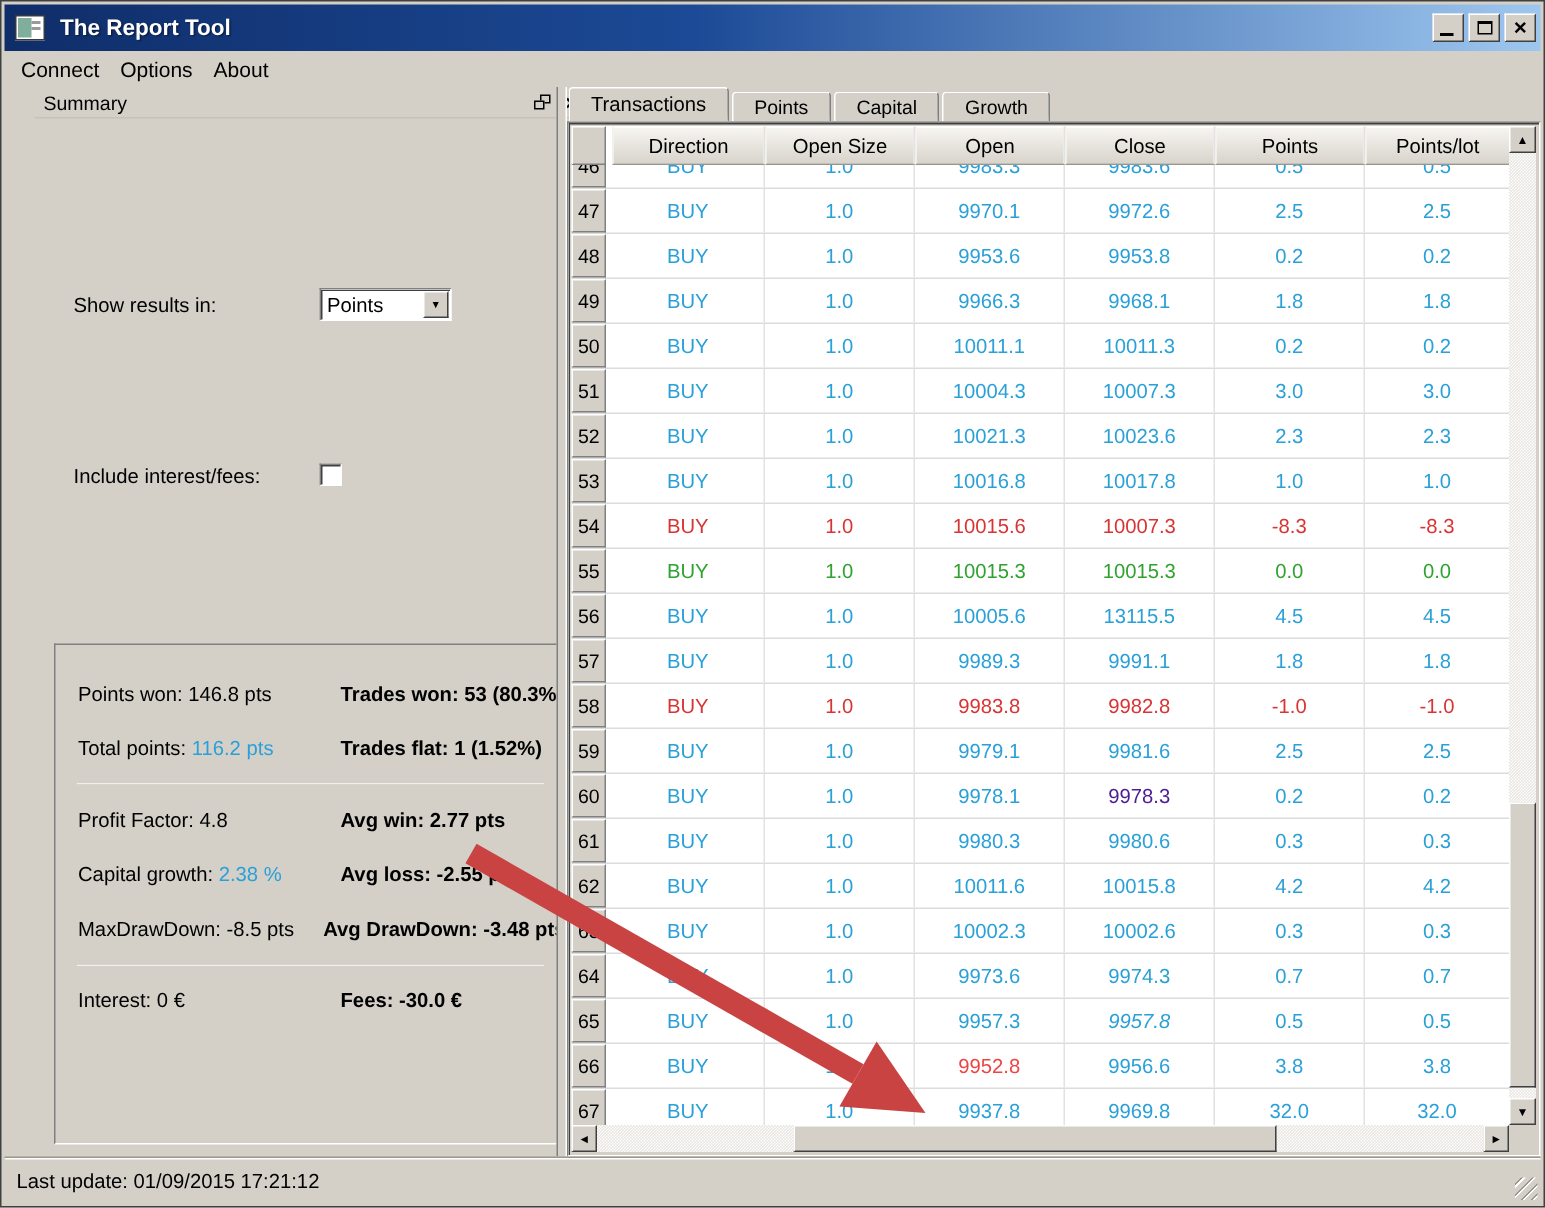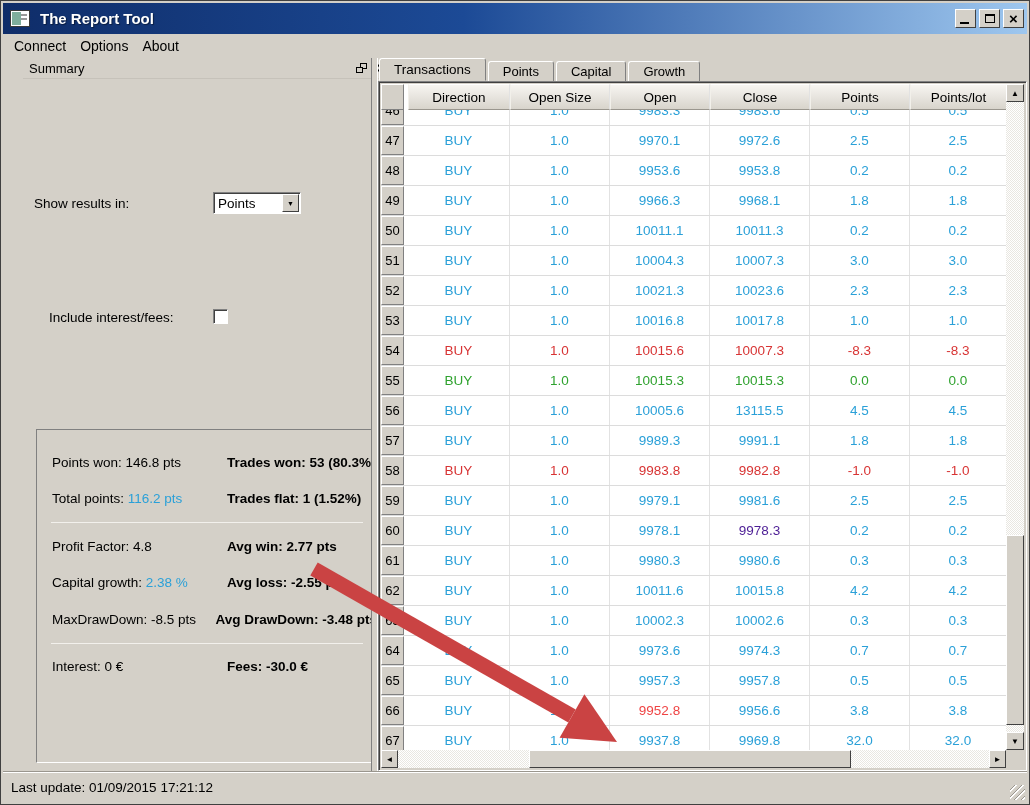--- a/index.html
+++ b/index.html
@@ -149,21 +149,21 @@
   <div class="left-panel">
     <div class="panel-header">
       <span class="ph-title">Summary</span>
       <span class="float-icon">
           <span class="r2"></span>
           <span class="r1"></span>
         </span>
       <span class="panel-close">×</span>
     </div>
 
-    <div class="form-label" style="left:11px;top:138px;">Show results in:</div>
+    <div class="form-label" style="left:26px;top:138px;">Show results in:</div>
     <div class="combo">
       <span class="combo-text">Points</span>
       <span class="combo-btn">
           <span>▼</span>
         </span>
     </div>
 
     <div class="form-label" style="left:26px;top:252px;">Include interest/fees:</div>
     <div class="checkbox"></div>
 
@@ -431,21 +431,21 @@
                 <div class="cell w-pts" style="color: rgb(42, 160, 216);">0.7</div>
                 <div class="cell w-ppl" style="color: rgb(42, 160, 216);">0.7</div>
               </div>
               <div class="t-row">
                 <div class="num-wrap">
                   <div class="cell-num">65</div>
                 </div>
                 <div class="cell w-dir" style="color: rgb(42, 160, 216);">BUY</div>
                 <div class="cell w-size" style="color: rgb(42, 160, 216);">1.0</div>
                 <div class="cell w-open" style="color: rgb(42, 160, 216);">9957.3</div>
-                <div class="cell w-close" style="color: rgb(42, 160, 216);">9957.8</div>
+                <div class="cell w-close" style="color: rgb(42, 160, 216); font-style: italic;">9957.8</div>
                 <div class="cell w-pts" style="color: rgb(42, 160, 216);">0.5</div>
                 <div class="cell w-ppl" style="color: rgb(42, 160, 216);">0.5</div>
               </div>
               <div class="t-row">
                 <div class="num-wrap">
                   <div class="cell-num">66</div>
                 </div>
                 <div class="cell w-dir" style="color: rgb(42, 160, 216);">BUY</div>
                 <div class="cell w-size" style="color: rgb(42, 160, 216);">1.0</div>
                 <div class="cell w-open" style="color: #ef4444;">9952.8</div>

